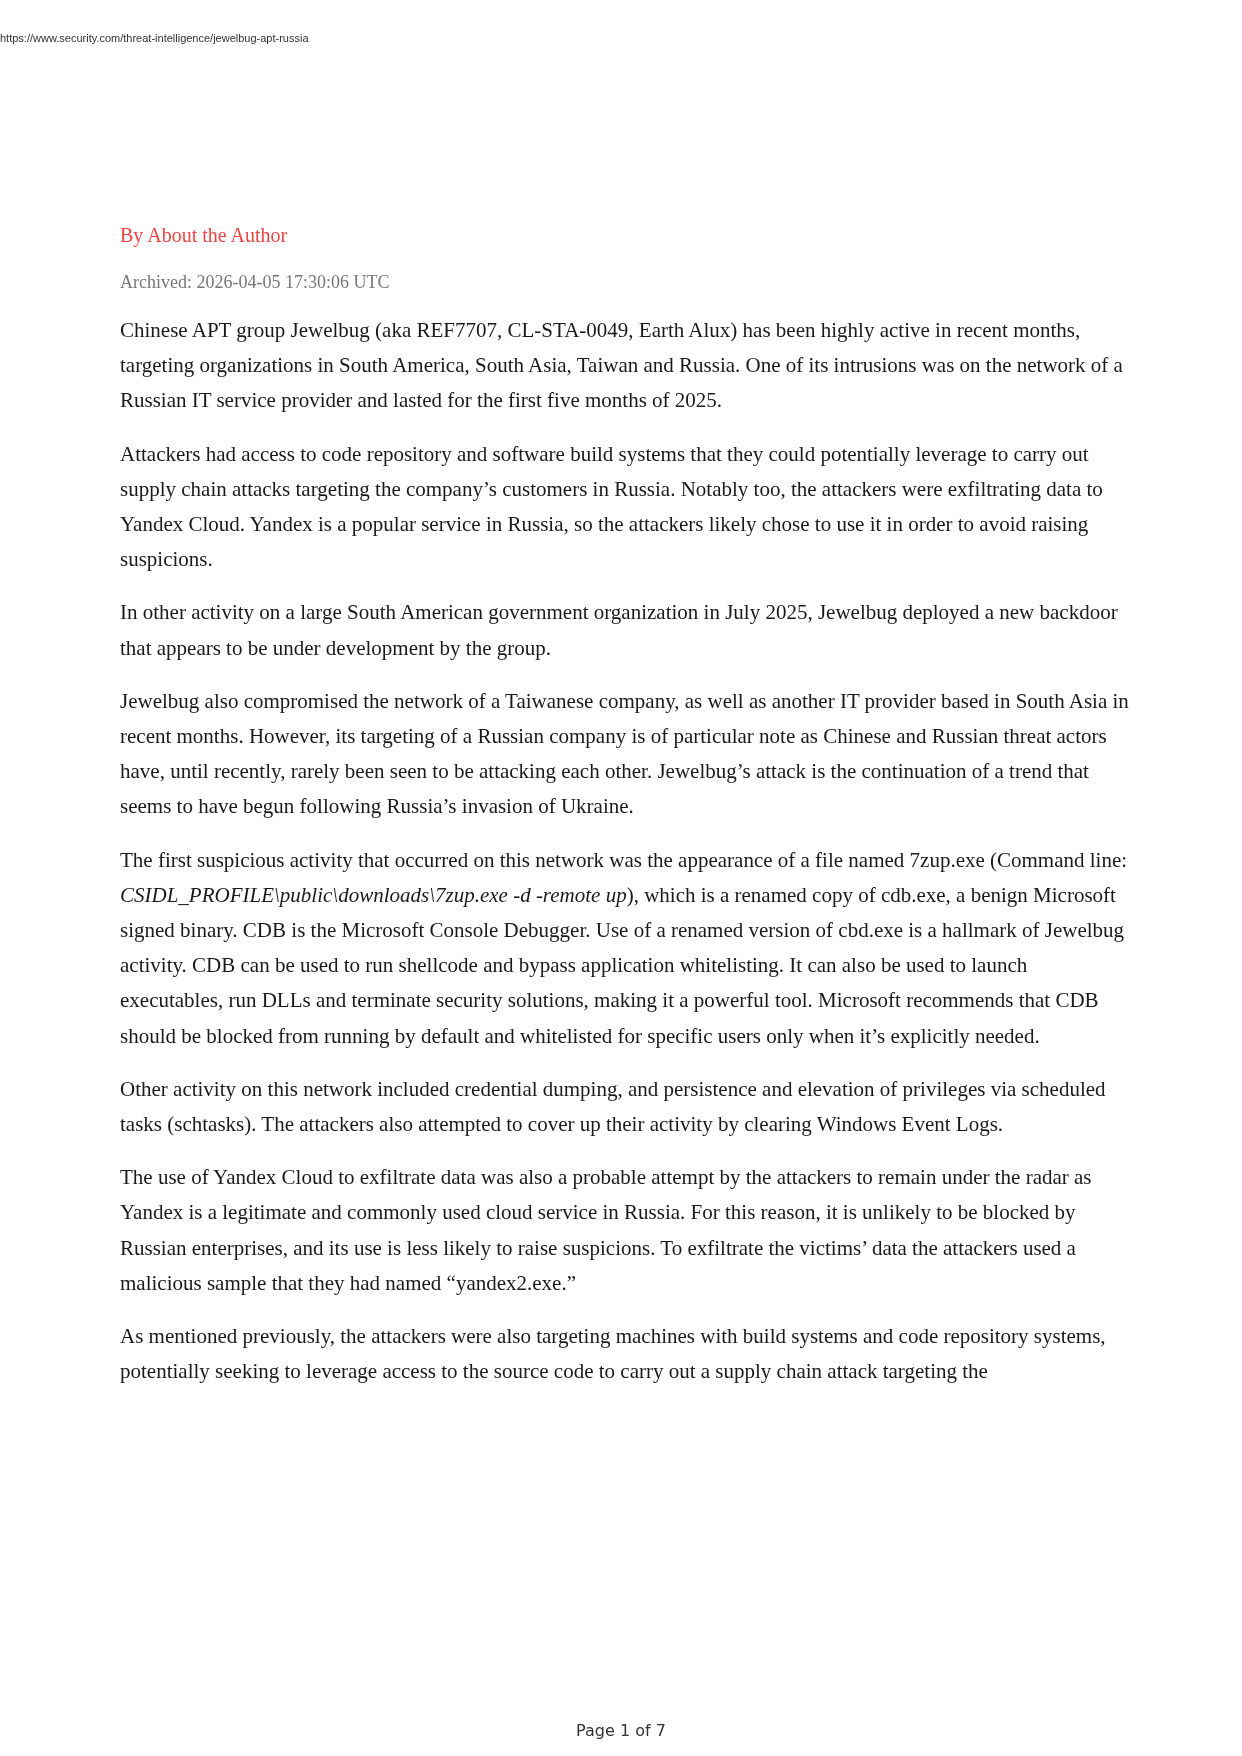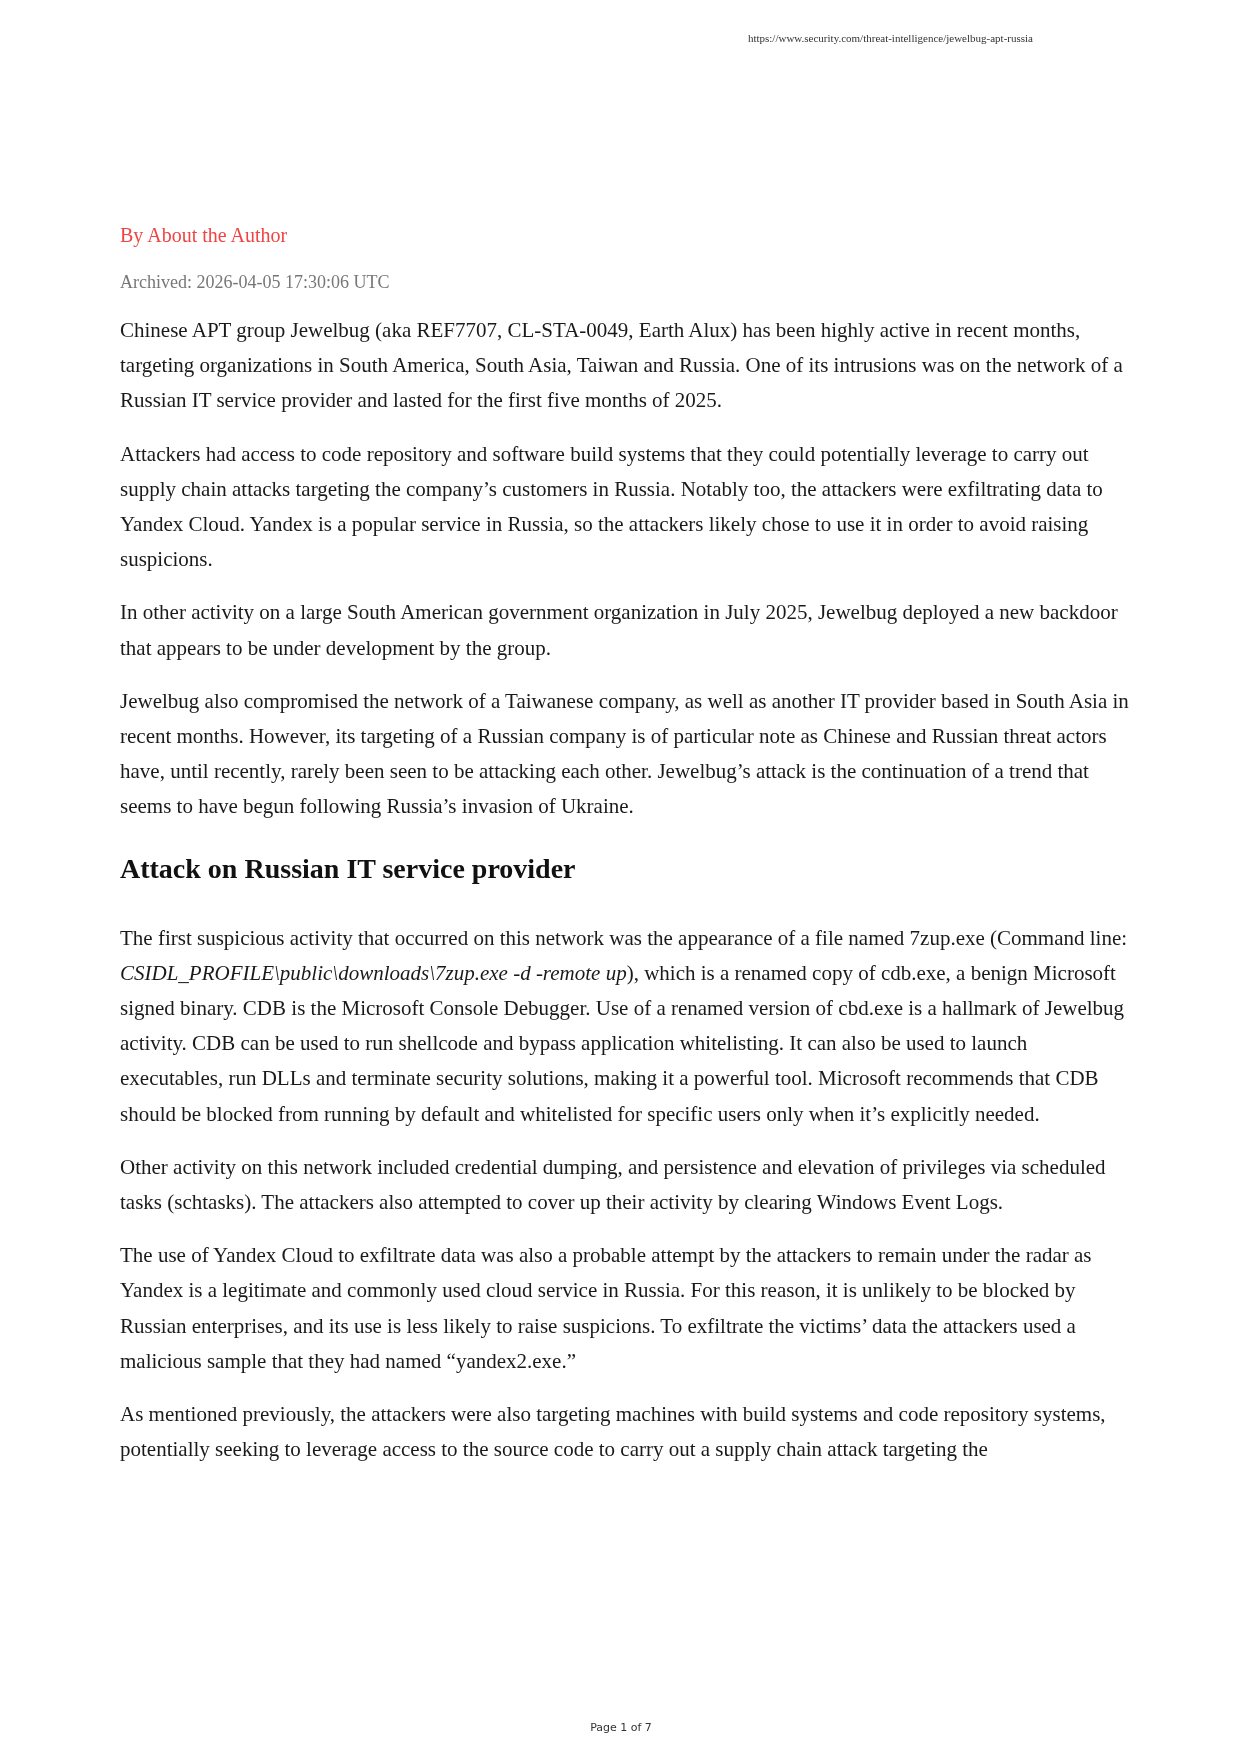--- a/index.html
+++ b/index.html
@@ -1,55 +1,54 @@
 <!DOCTYPE html>
 <html><head>
 <meta charset="utf-8">
 <style>
   html, body { margin: 0; padding: 0; background: #ffffff; }
   body { width: 1242px; height: 1756px; position: relative; overflow: hidden; }
   .url {
-    position: absolute; top: 32px; left: 0; width: 1033px; text-align: right;
-    font-family: Liberation Serif, serif; font-size: 11px; color: #333;
+    position: absolute; top: 32px; left: 0; width: 1033px; text-align: left;
+    font-family: Liberation Sans, sans-serif; font-size: 11px; color: #333;
   }
   .content {
     position: absolute; top: 212px; left: 120px; width: 1010px;
     font-family: "Liberation Serif", serif; color: #1a1a1a;
   }
   h1 {
     margin: 0; font-size: 35px; font-weight: bold; line-height: 48px; color: #111;
   }
   .byline { margin-top: 9px; font-size: 20px; color: #ef4444; line-height: 28px; }
   .archived { margin-top: 20px; font-size: 18px; color: #777; line-height: 26px; }
   p {
     margin: 18px 0 0 0; font-size: 21px; line-height: 35.2px; color: #1a1a1a;
   }
   .archived + p { margin-top: 18px; }
   h2 { margin: 24px 0 0 0; font-size: 28px; font-weight: bold; line-height: 40px; color: #111; }
   h2 + p { margin-top: 32px; }
   .footer {
     position: absolute; top: 1721px; left: 0; width: 1242px; text-align: center;
-    font-family: "DejaVu Sans", sans-serif; font-size: 11px; color: #333;
+    font-family: "DejaVu Sans", sans-serif; font-size: 16px; color: #333;
   }
 </style>
 </head>
 <body>
 
 <div class="url">https://www.security.com/threat-intelligence/jewelbug-apt-russia</div>
 
 <div class="content">
   <div class="byline">By About the Author</div>
   <div class="archived">Archived: 2026-04-05 17:30:06 UTC</div>
 
   <p>Chinese APT group Jewelbug (aka REF7707, CL-STA-0049, Earth Alux) has been highly active in recent months, targeting organizations in South America, South Asia, Taiwan and Russia. One of its intrusions was on the network of a Russian IT service provider and lasted for the first five months of 2025.</p>
   <p>Attackers had access to code repository and software build systems that they could potentially leverage to carry out supply chain attacks targeting the company’s customers in Russia. Notably too, the attackers were exfiltrating data to Yandex Cloud. Yandex is a popular service in Russia, so the attackers likely chose to use it in order to avoid raising suspicions.</p>
   <p>In other activity on a large South American government organization in July 2025, Jewelbug deployed a new backdoor that appears to be under development by the group.</p>
   <p>Jewelbug also compromised the network of a Taiwanese company, as well as another IT provider based in South Asia in recent months. However, its targeting of a Russian company is of particular note as Chinese and Russian threat actors have, until recently, rarely been seen to be attacking each other. Jewelbug’s attack is the continuation of a trend that seems to have begun following Russia’s invasion of Ukraine.</p>
 
-  <h2>Attack on Russian IT service provider</h2>
 
   <p><span>The first suspicious activity that occurred on this network was the appearance of a file named 7zup.exe (Command line: </span><em>CSIDL_PROFILE\public\downloads\7zup.exe -d -remote up</em><span>), which is a renamed copy of cdb.exe, a benign Microsoft signed binary. CDB is the Microsoft Console Debugger. Use of a renamed version of cbd.exe is a hallmark of Jewelbug activity. CDB can be used to run shellcode and bypass application whitelisting. It can also be used to launch executables, run DLLs and terminate security solutions, making it a powerful tool. Microsoft recommends that CDB should be blocked from running by default and whitelisted for specific users only when it’s explicitly needed.</span></p>
   <p>Other activity on this network included credential dumping, and persistence and elevation of privileges via scheduled tasks (schtasks). The attackers also attempted to cover up their activity by clearing Windows Event Logs.</p>
   <p>The use of Yandex Cloud to exfiltrate data was also a probable attempt by the attackers to remain under the radar as Yandex is a legitimate and commonly used cloud service in Russia. For this reason, it is unlikely to be blocked by Russian enterprises, and its use is less likely to raise suspicions. To exfiltrate the victims’ data the attackers used a malicious sample that they had named “yandex2.exe.”</p>
   <p>As mentioned previously, the attackers were also targeting machines with build systems and code repository systems, potentially seeking to leverage access to the source code to carry out a supply chain attack targeting the</p>
 </div>
 
 <div class="footer">Page 1 of 7</div>
 
 </body></html>

